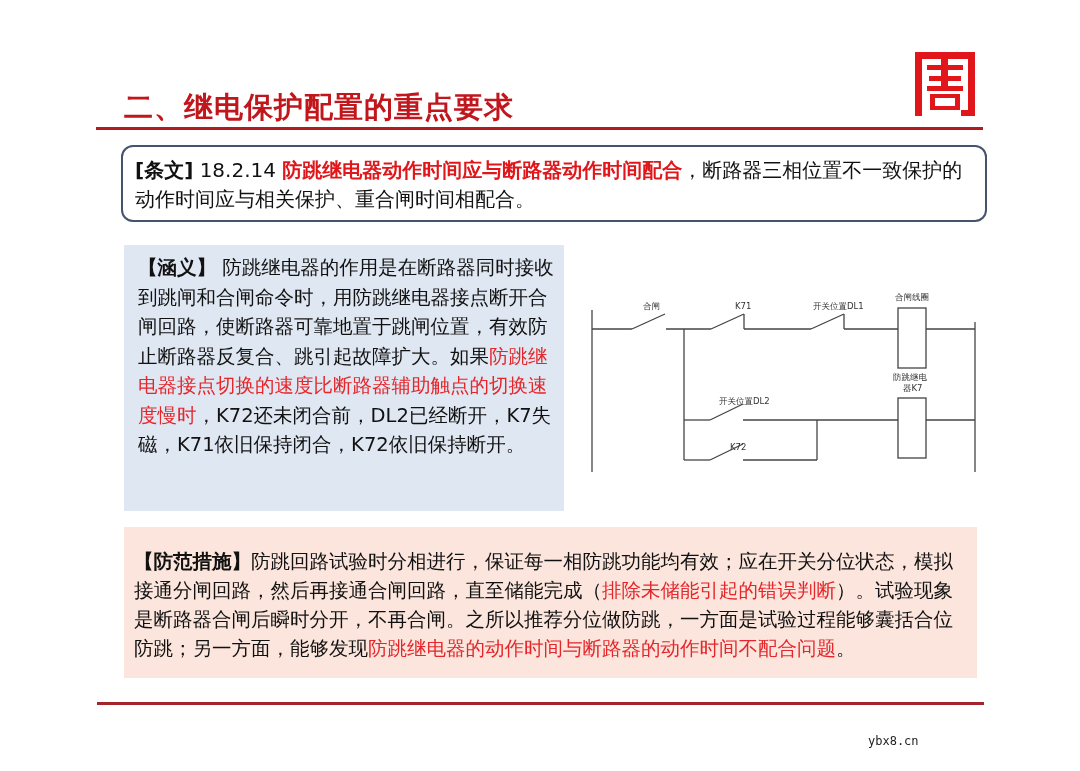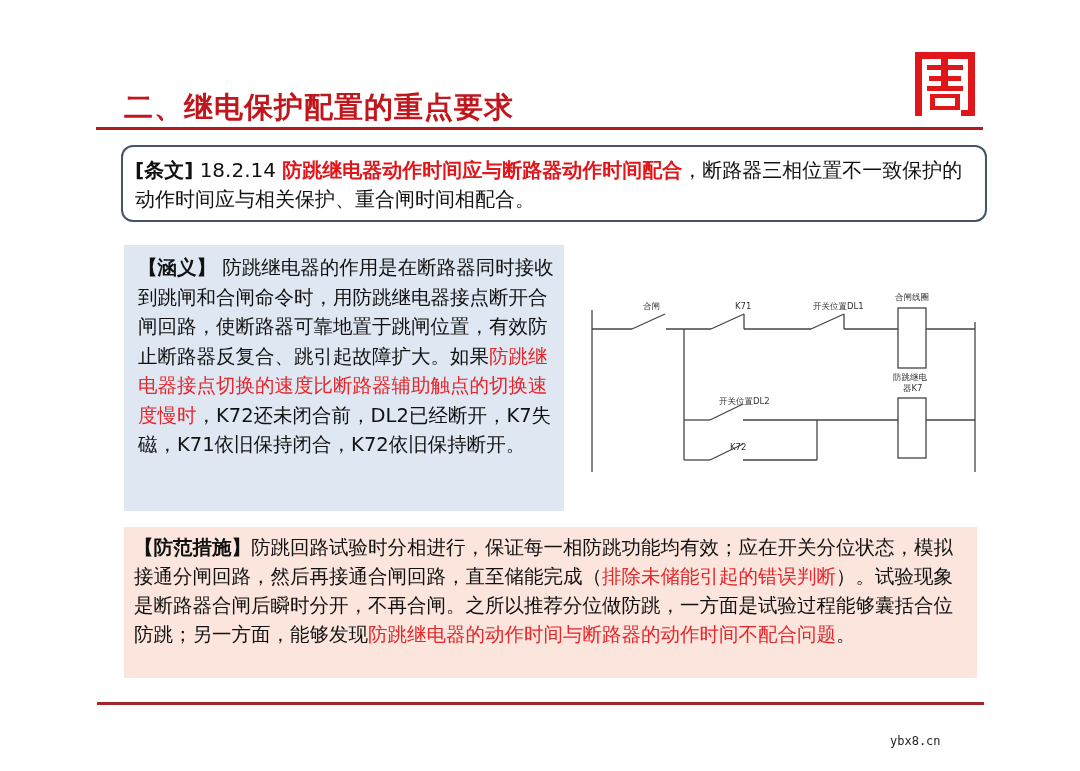--- a/index.html
+++ b/index.html
@@ -38,32 +38,32 @@
   .meaning-box .red { color: #e5262b; }
 
   .diagram {
     position: absolute; left: 585px; top: 280px; width: 400px; height: 200px;
   }
   .diagram text { font-family: "DejaVu Sans", sans-serif; font-size: 8.5px; fill: #333; }
 
   .measure-box {
     position: absolute; left: 124px; top: 527px; width: 853px; height: 151px;
     background: #fbe5dc;
-    padding: 6px 8px 0 10px;
+    padding: 20px 8px 0 10px;
     font-size: 19.5px; line-height: 29px; color: #111;
   }
   .measure-box .tag { font-weight: bold; }
   .measure-box .red { color: #e5262b; }
 
   .footer-rule {
     position: absolute; left: 97px; top: 702px; width: 887px; height: 3px;
     background: #a3252a;
   }
   .watermark {
-    position: absolute; left: 890px; top: 734px;
+    position: absolute; left: 868px; top: 734px;
     font-family: "DejaVu Sans Mono", monospace; font-size: 12px; color: #222;
   }
 </style>
 </head>
 <body>
 
 <div class="title">二、继电保护配置的重点要求</div>
 
 <svg class="logo" viewBox="0 0 64 68">
   <g fill="#e0161b">

